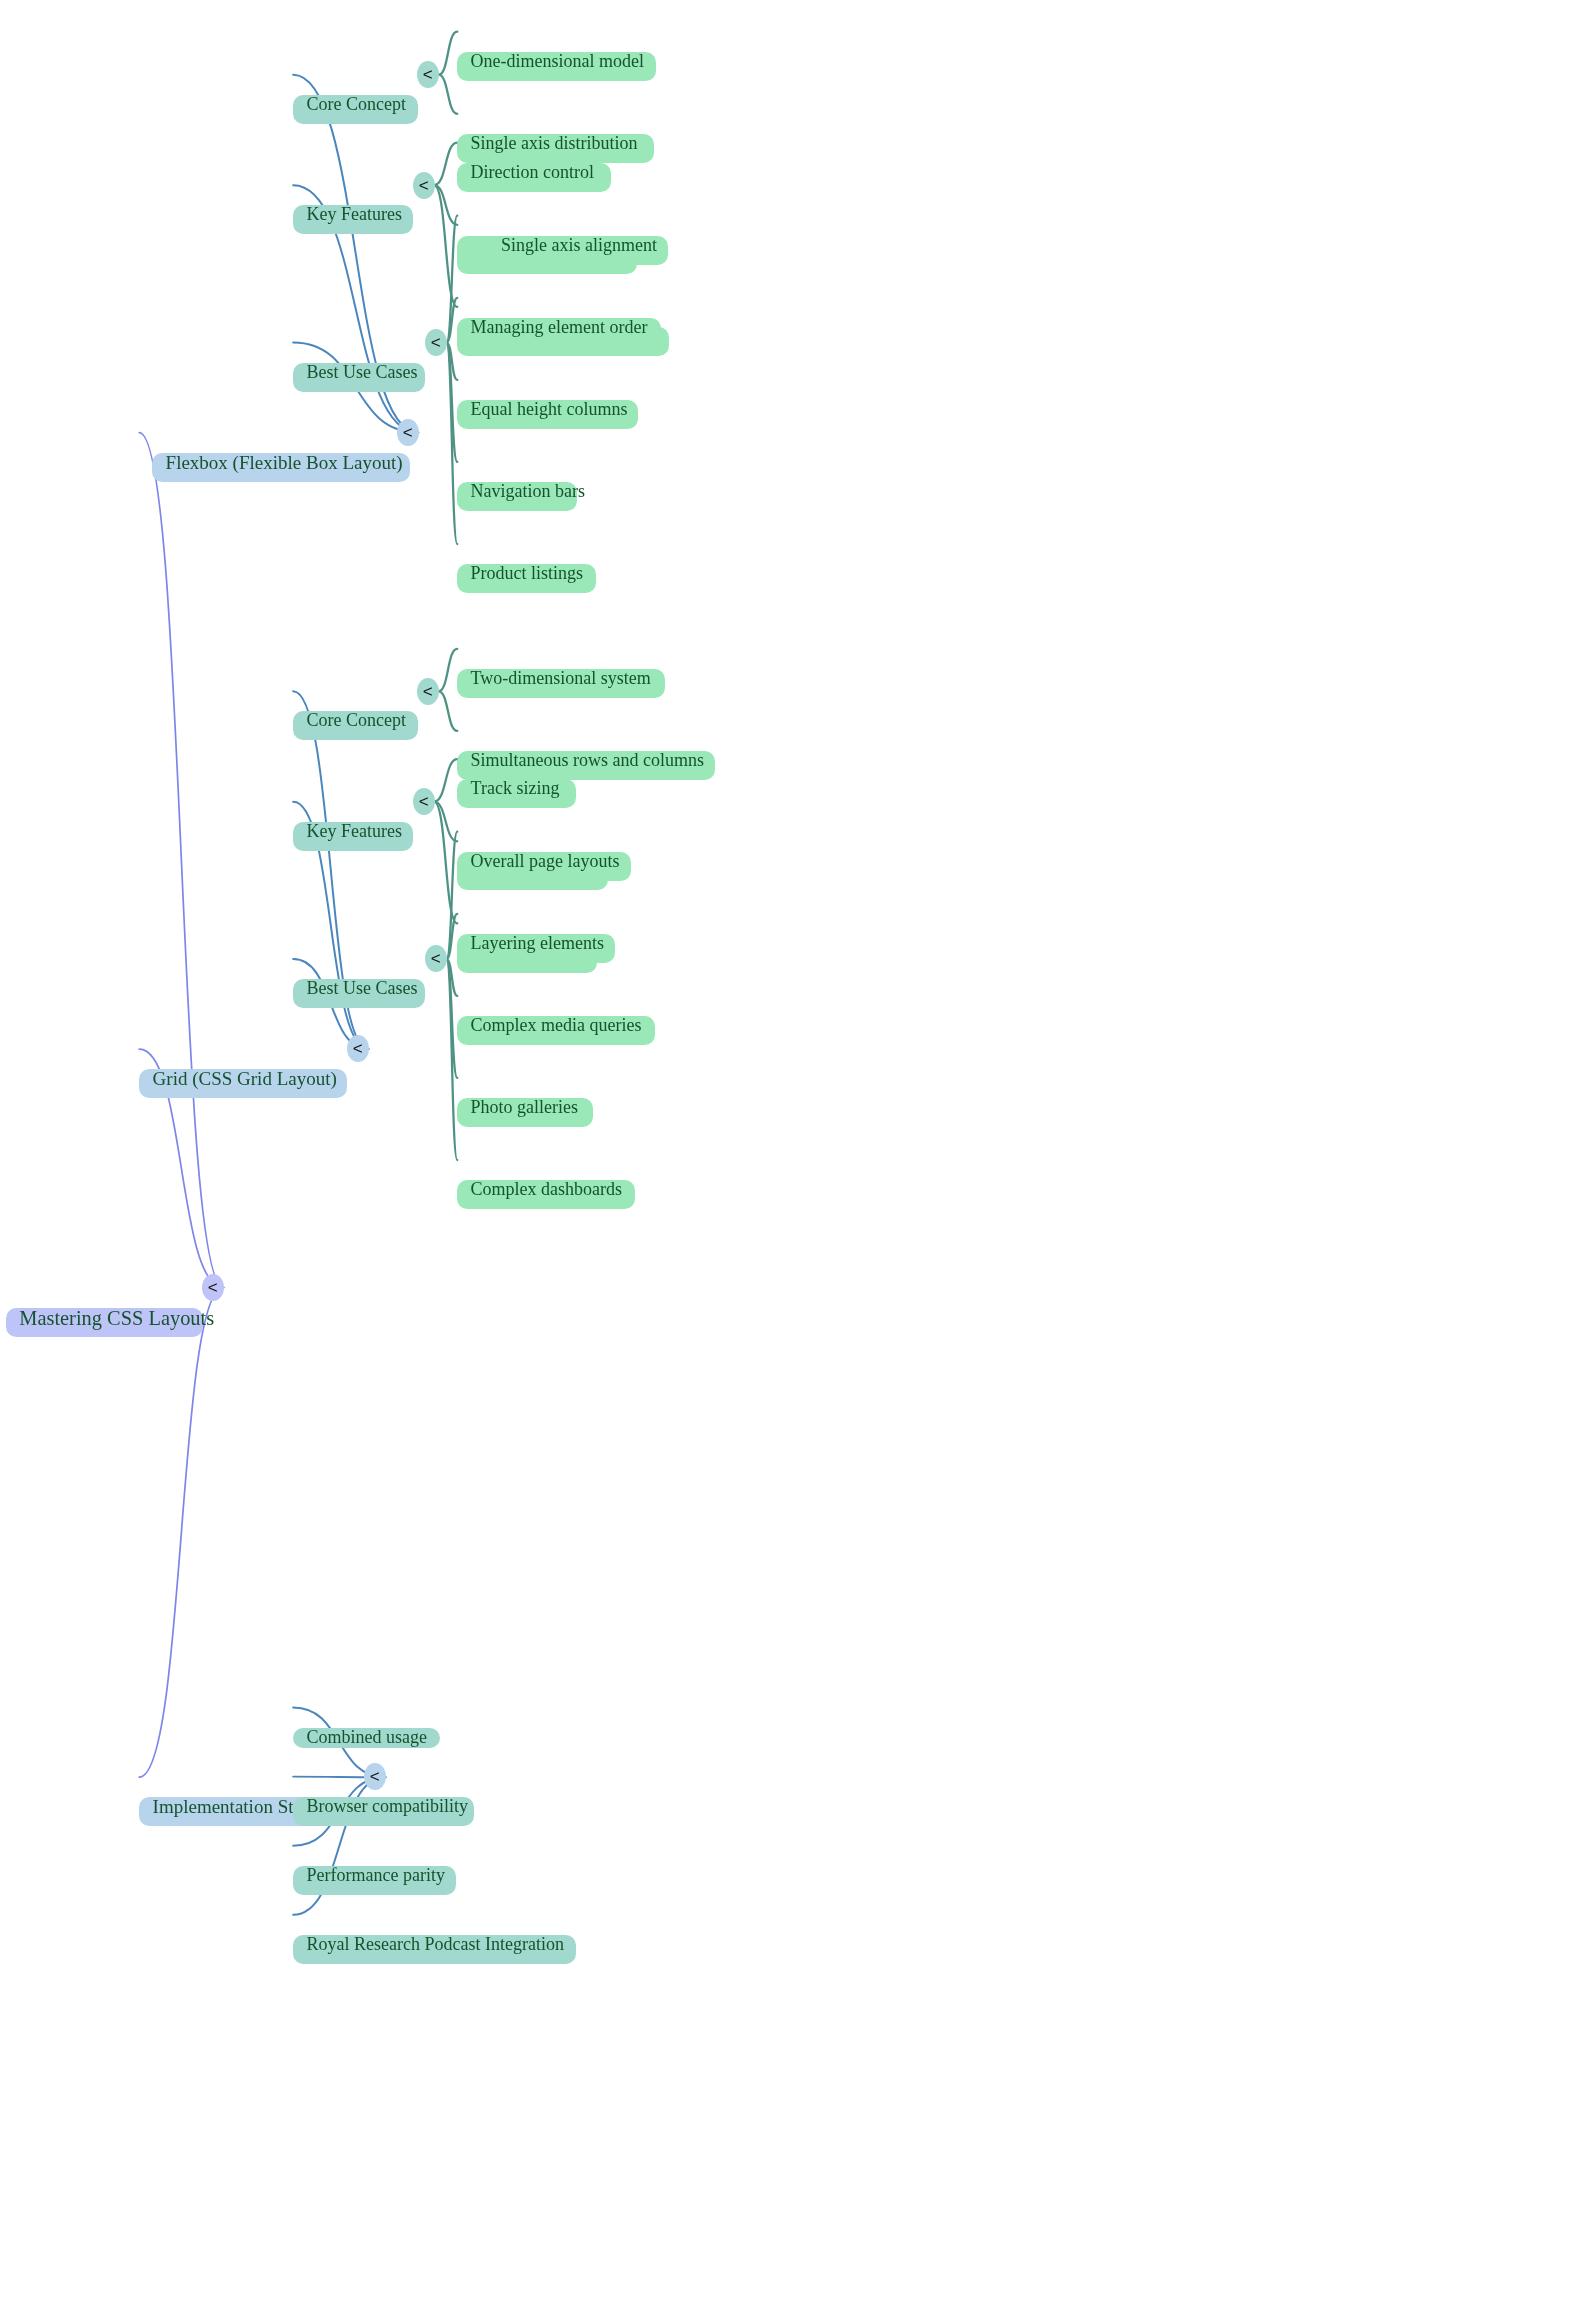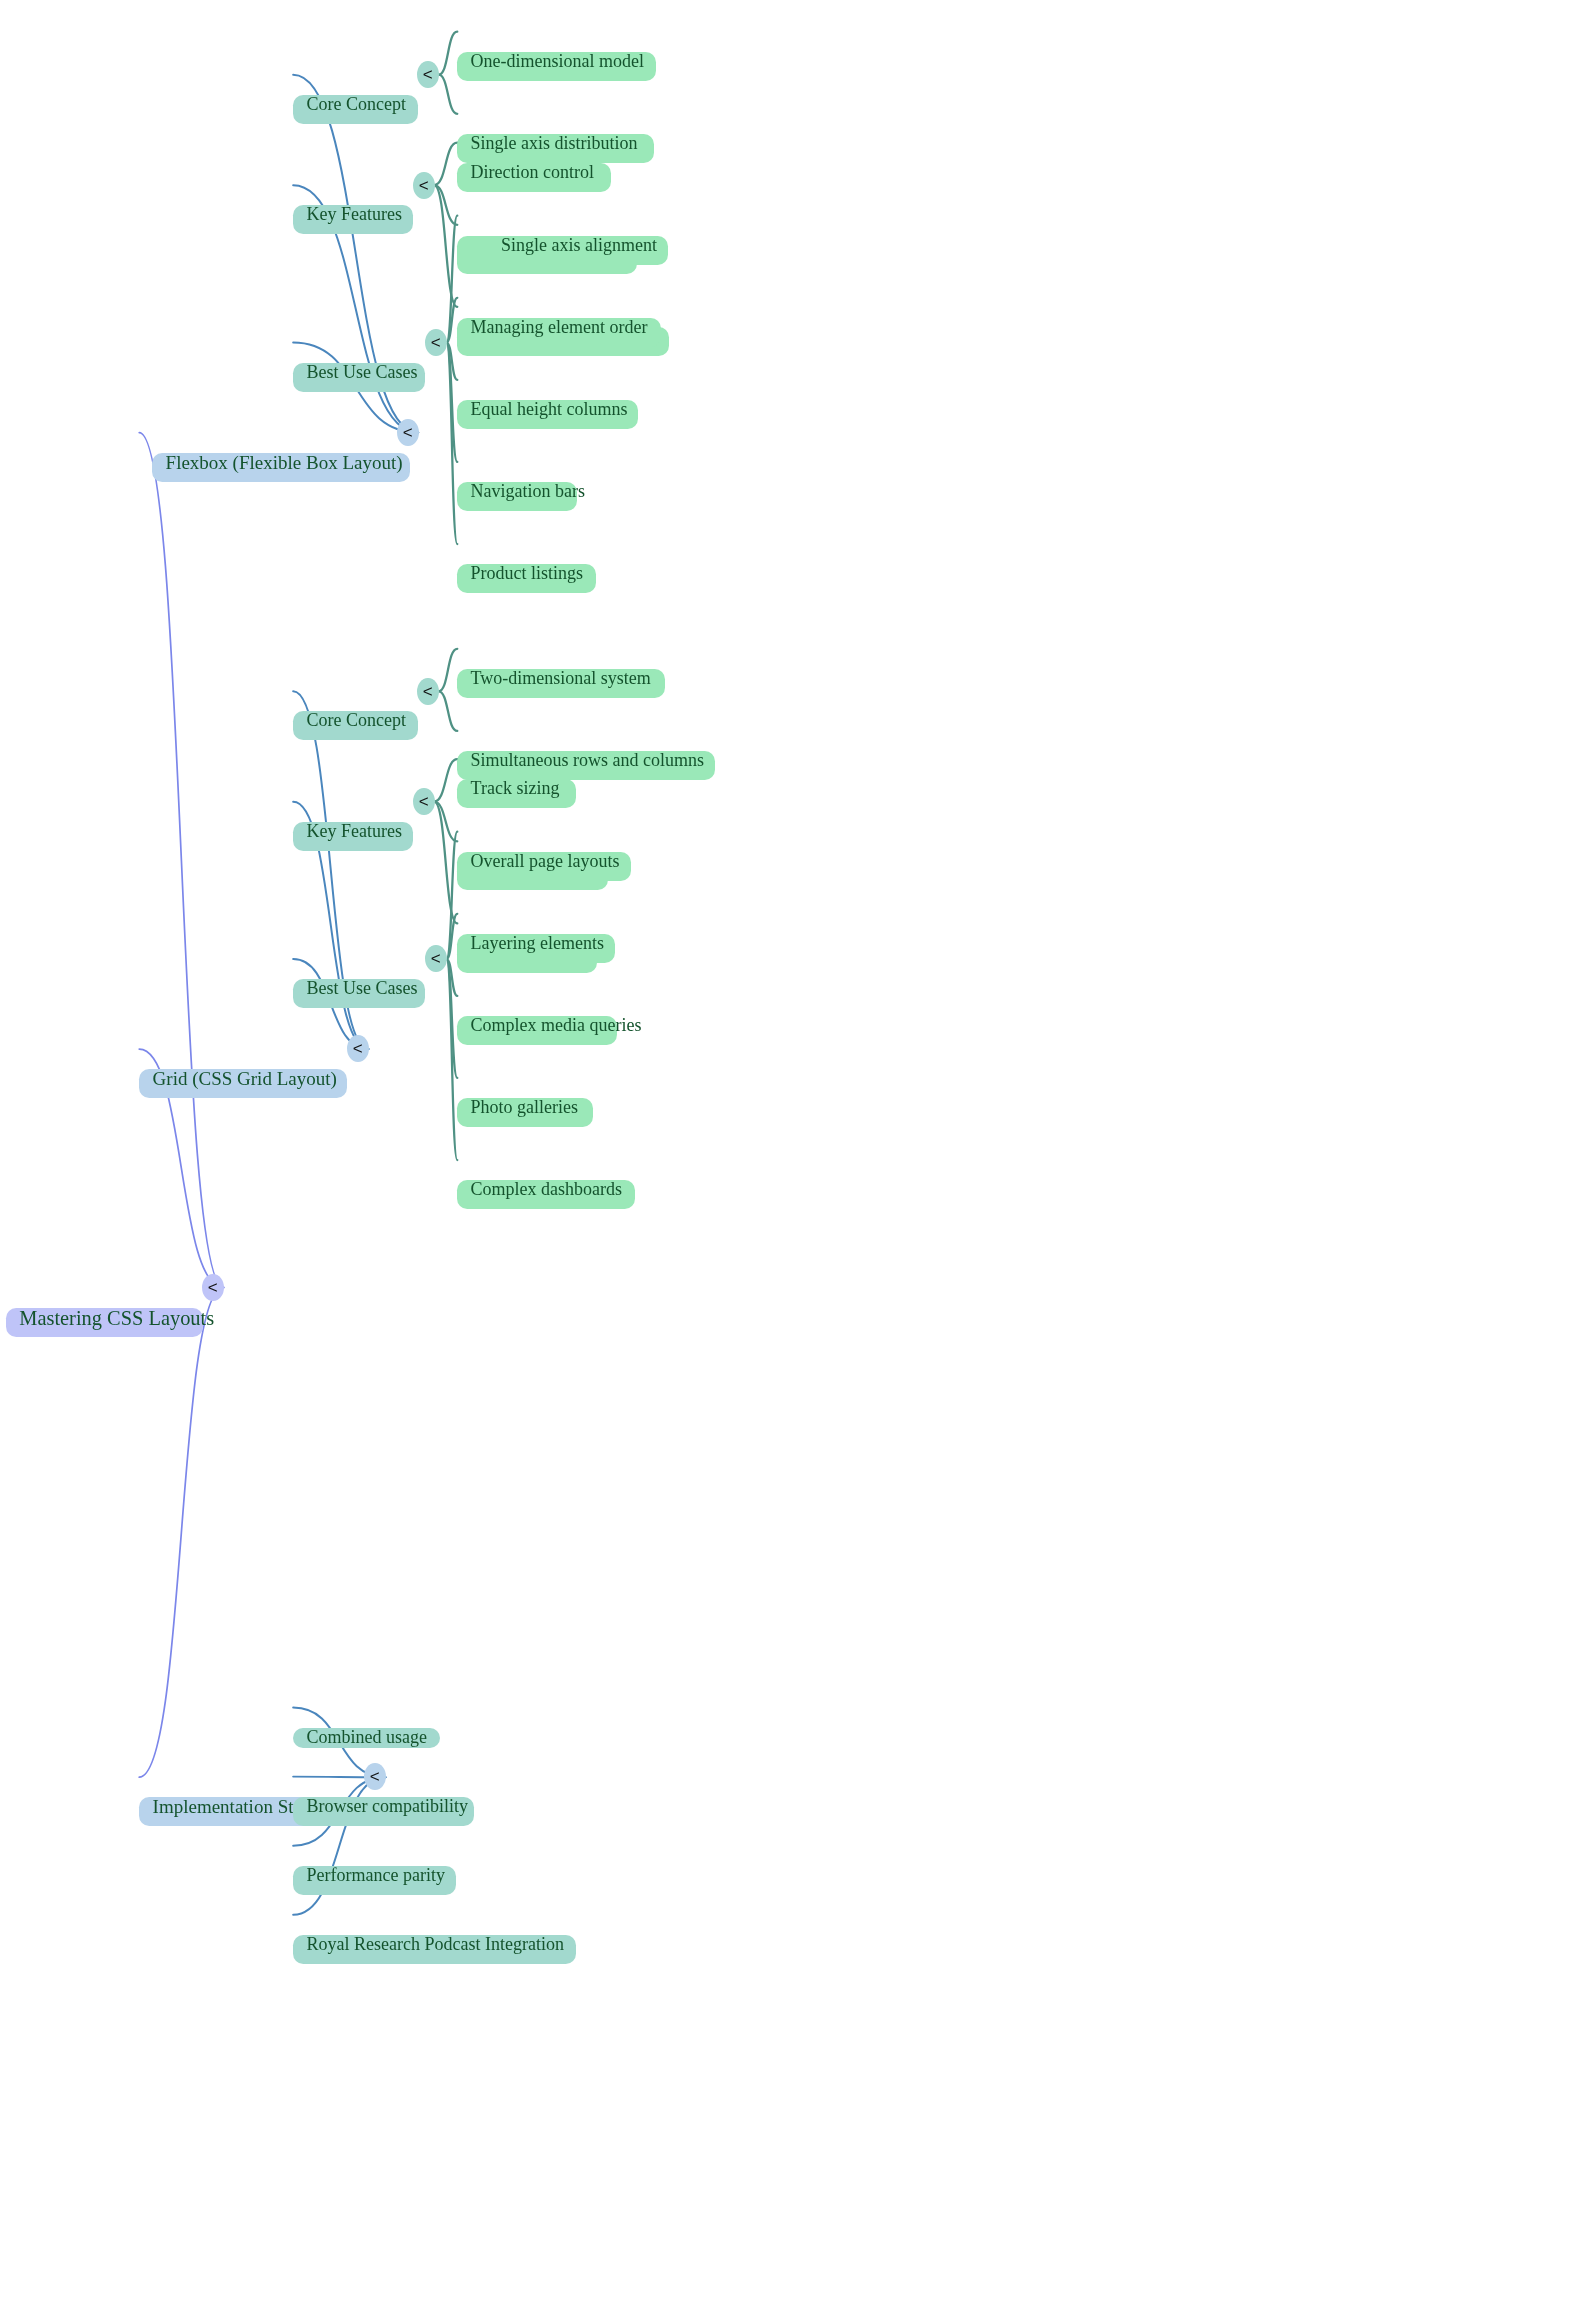--- a/index.html
+++ b/index.html
@@ -180,21 +180,21 @@
       </div>
       <div class="collapse c-lvl2" style="left: 425px; top: 945px;">
         <span>&lt;</span>
       </div>
       <div class="node leaf" style="left: 457px; top: 817px; width: 174px; height: 29px;">
         <span>Overall page layouts</span>
       </div>
       <div class="node leaf" style="left: 457px; top: 899px; width: 158px; height: 29px;">
         <span>Layering elements</span>
       </div>
-      <div class="node leaf" style="left: 457px; top: 981px; width: 160px; height: 29px;">
+      <div class="node leaf" style="left: 457px; top: 981px; width: 198px; height: 29px;">
         <span>Complex media queries</span>
       </div>
       <div class="node leaf" style="left: 457px; top: 1063px; width: 136px; height: 29px;">
         <span>Photo galleries</span>
       </div>
       <div class="node leaf" style="left: 457px; top: 1145px; width: 178px; height: 29px;">
         <span>Complex dashboards</span>
       </div>
       <div class="node lvl1" style="left: 139px; top: 1762px; width: 225px; height: 29px;">
         <span>Implementation Strategies</span>

